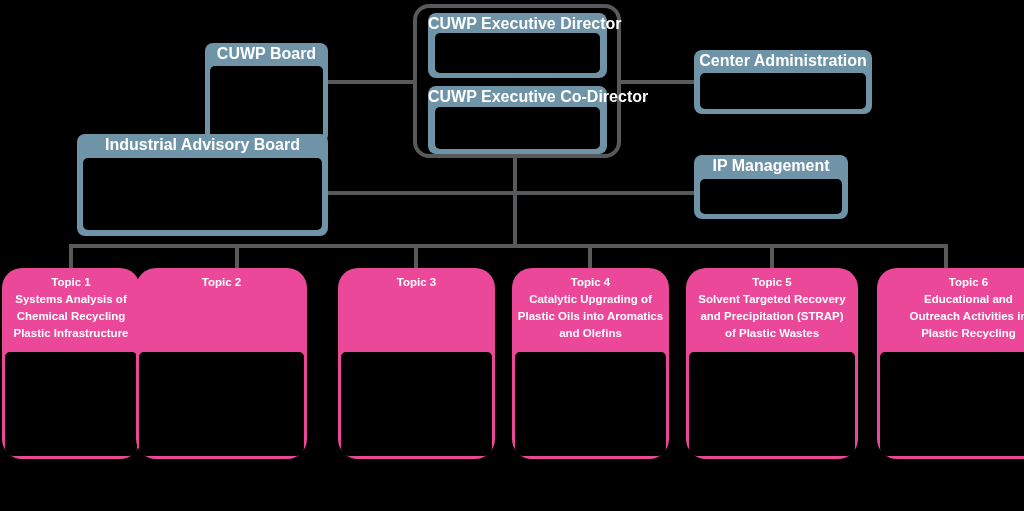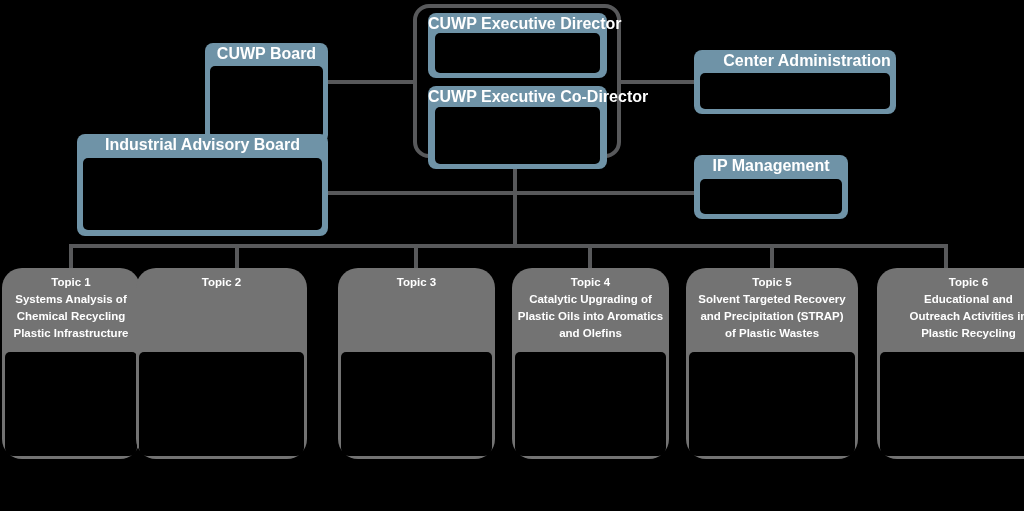--- a/index.html
+++ b/index.html
@@ -41,37 +41,37 @@
     left: 413px; top: 4px;
     width: 208px; height: 154px;
     box-sizing: border-box;
     border: 4px solid #58595B;
     border-radius: 16px;
     background: transparent;
   }
 
   .b-director   { left: 428px; top: 13px; width: 179px; height: 65px; }
   .b-director .body   { left: 7px; right: 7px; top: 20px; bottom: 5px; }
-  .b-codirector { left: 428px; top: 86px; width: 179px; height: 83px; }
+  .b-codirector { left: 428px; top: 86px; width: 179px; height: 68px; }
   .b-codirector .body { left: 7px; right: 7px; top: 21px; bottom: 5px; }
   .b-board      { left: 205px; top: 43px; width: 123px; height: 100px; }
   .b-board .body      { left: 5px; right: 5px; top: 23px; bottom: 5px; }
-  .b-admin      { left: 694px; top: 50px; width: 178px; height: 64px; padding-left: 24px; }
+  .b-admin      { left: 694px; top: 50px; width: 178px; height: 64px; }
   .b-admin .body      { left: 6px; right: 6px; top: 23px; bottom: 5px; }
   .b-iab        { left: 77px;  top: 134px; width: 251px; height: 102px; }
   .b-iab .body        { left: 6px; right: 6px; top: 24px; bottom: 6px; }
   .b-ip         { left: 694px; top: 155px; width: 154px; height: 64px; }
   .b-ip .body         { left: 6px; right: 6px; top: 24px; bottom: 5px; }
 
   
   .topic {
     position: absolute;
     top: 268px;
     height: 191px;
-    background: #737373;
+    background: #ec4899;
     border-radius: 20px;
     color: #FFFFFF;
     text-align: center;
   }
   .topic .t-label,
   .topic .t-desc {
     display: block;
     font-weight: bold;
     font-size: 11.5px;
     line-height: 17px;

